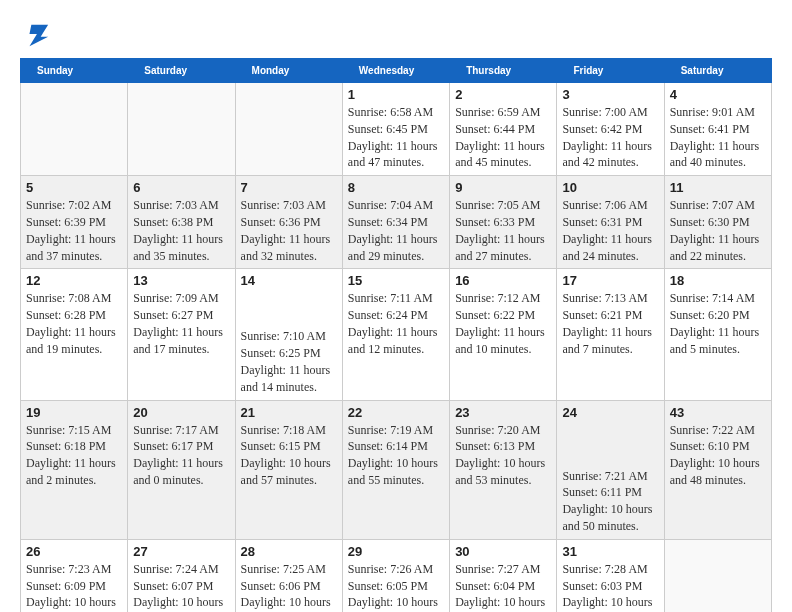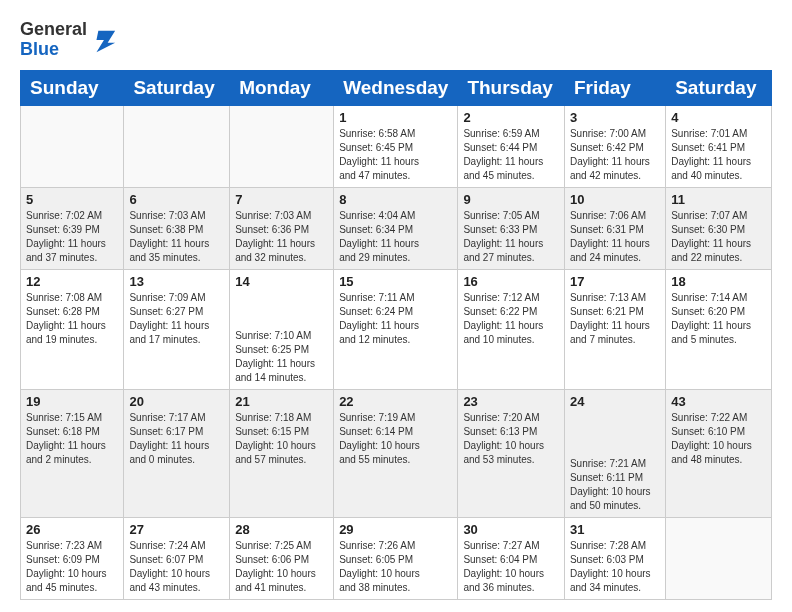--- a/index.html
+++ b/index.html
@@ -45,22 +45,22 @@
       color: #444;
     }
     .calendar-table {
       width: 100%;
       border-collapse: collapse;
       border: 1px solid #ccc;
     }
     .calendar-table th {
       background-color: #1565c0;
       color: #fff;
-      font-size: 19px;
-      padding: 6px 9px;
+      font-size: 10px;
+      padding: 6px 16px;
       text-align: left;
       border: 1px solid #1565c0;
     }
     .calendar-table td {
       border: 1px solid #ccc;
       vertical-align: top;
       padding: 4px 5px;
       width: 107px;
       min-height: 80px;
       background: #fff;
@@ -68,39 +68,36 @@
     .calendar-table td.empty {
       background: #f9f9f9;
     }
     .day-number {
       font-size: 13px;
       font-weight: bold;
       color: #222;
       margin-bottom: 2px;
     }
     .day-info {
-      font-size: 10px;
+      font-size: 12px;
       color: #333;
       line-height: 1.4;
+      font-family: Liberation Serif, serif;
     }
     .row-shaded td {
       background: #f0f0f0;
     }
   </style>
 </head>
 <body>
 
 <div class="header-area">
   <div class="logo">
     <div>
       <div style="display:flex;align-items:center;">
-        <div class="logo-text">
-          <span class="logo-general">General</span><br>
-          <span class="logo-blue">Blue</span>
-        </div>
         <svg class="logo-icon" viewBox="0 0 30 30">
           <polygon points="10,5 28,5 20,18 28,18 8,28 16,15 8,15" fill="#1565c0"></polygon>
         </svg>
       </div>
     </div>
   </div>
 </div>
 
 <table class="calendar-table">
   <thead>
@@ -135,21 +132,21 @@
         </td>
         <td>
           <div class="day-number">3</div>
           <div class="day-info" style="white-space: pre-line;">Sunrise: 7:00 AM
 Sunset: 6:42 PM
 Daylight: 11 hours
 and 42 minutes.</div>
         </td>
         <td>
           <div class="day-number">4</div>
-          <div class="day-info" style="white-space: pre-line;">Sunrise: 7:01 AM
+          <div class="day-info" style="white-space: pre-line;">Sunrise: 9:01 AM
 Sunset: 6:41 PM
 Daylight: 11 hours
 and 40 minutes.</div>
         </td>
       </tr>
       <tr class="row-shaded">
         <td>
           <div class="day-number">5</div>
           <div class="day-info" style="white-space: pre-line;">Sunrise: 7:02 AM
 Sunset: 6:39 PM
@@ -165,21 +162,21 @@
         </td>
         <td>
           <div class="day-number">7</div>
           <div class="day-info" style="white-space: pre-line;">Sunrise: 7:03 AM
 Sunset: 6:36 PM
 Daylight: 11 hours
 and 32 minutes.</div>
         </td>
         <td>
           <div class="day-number">8</div>
-          <div class="day-info" style="white-space: pre-line;">Sunrise: 4:04 AM
+          <div class="day-info" style="white-space: pre-line;">Sunrise: 7:04 AM
 Sunset: 6:34 PM
 Daylight: 11 hours
 and 29 minutes.</div>
         </td>
         <td>
           <div class="day-number">9</div>
           <div class="day-info" style="white-space: pre-line;">Sunrise: 7:05 AM
 Sunset: 6:33 PM
 Daylight: 11 hours
 and 27 minutes.</div>

